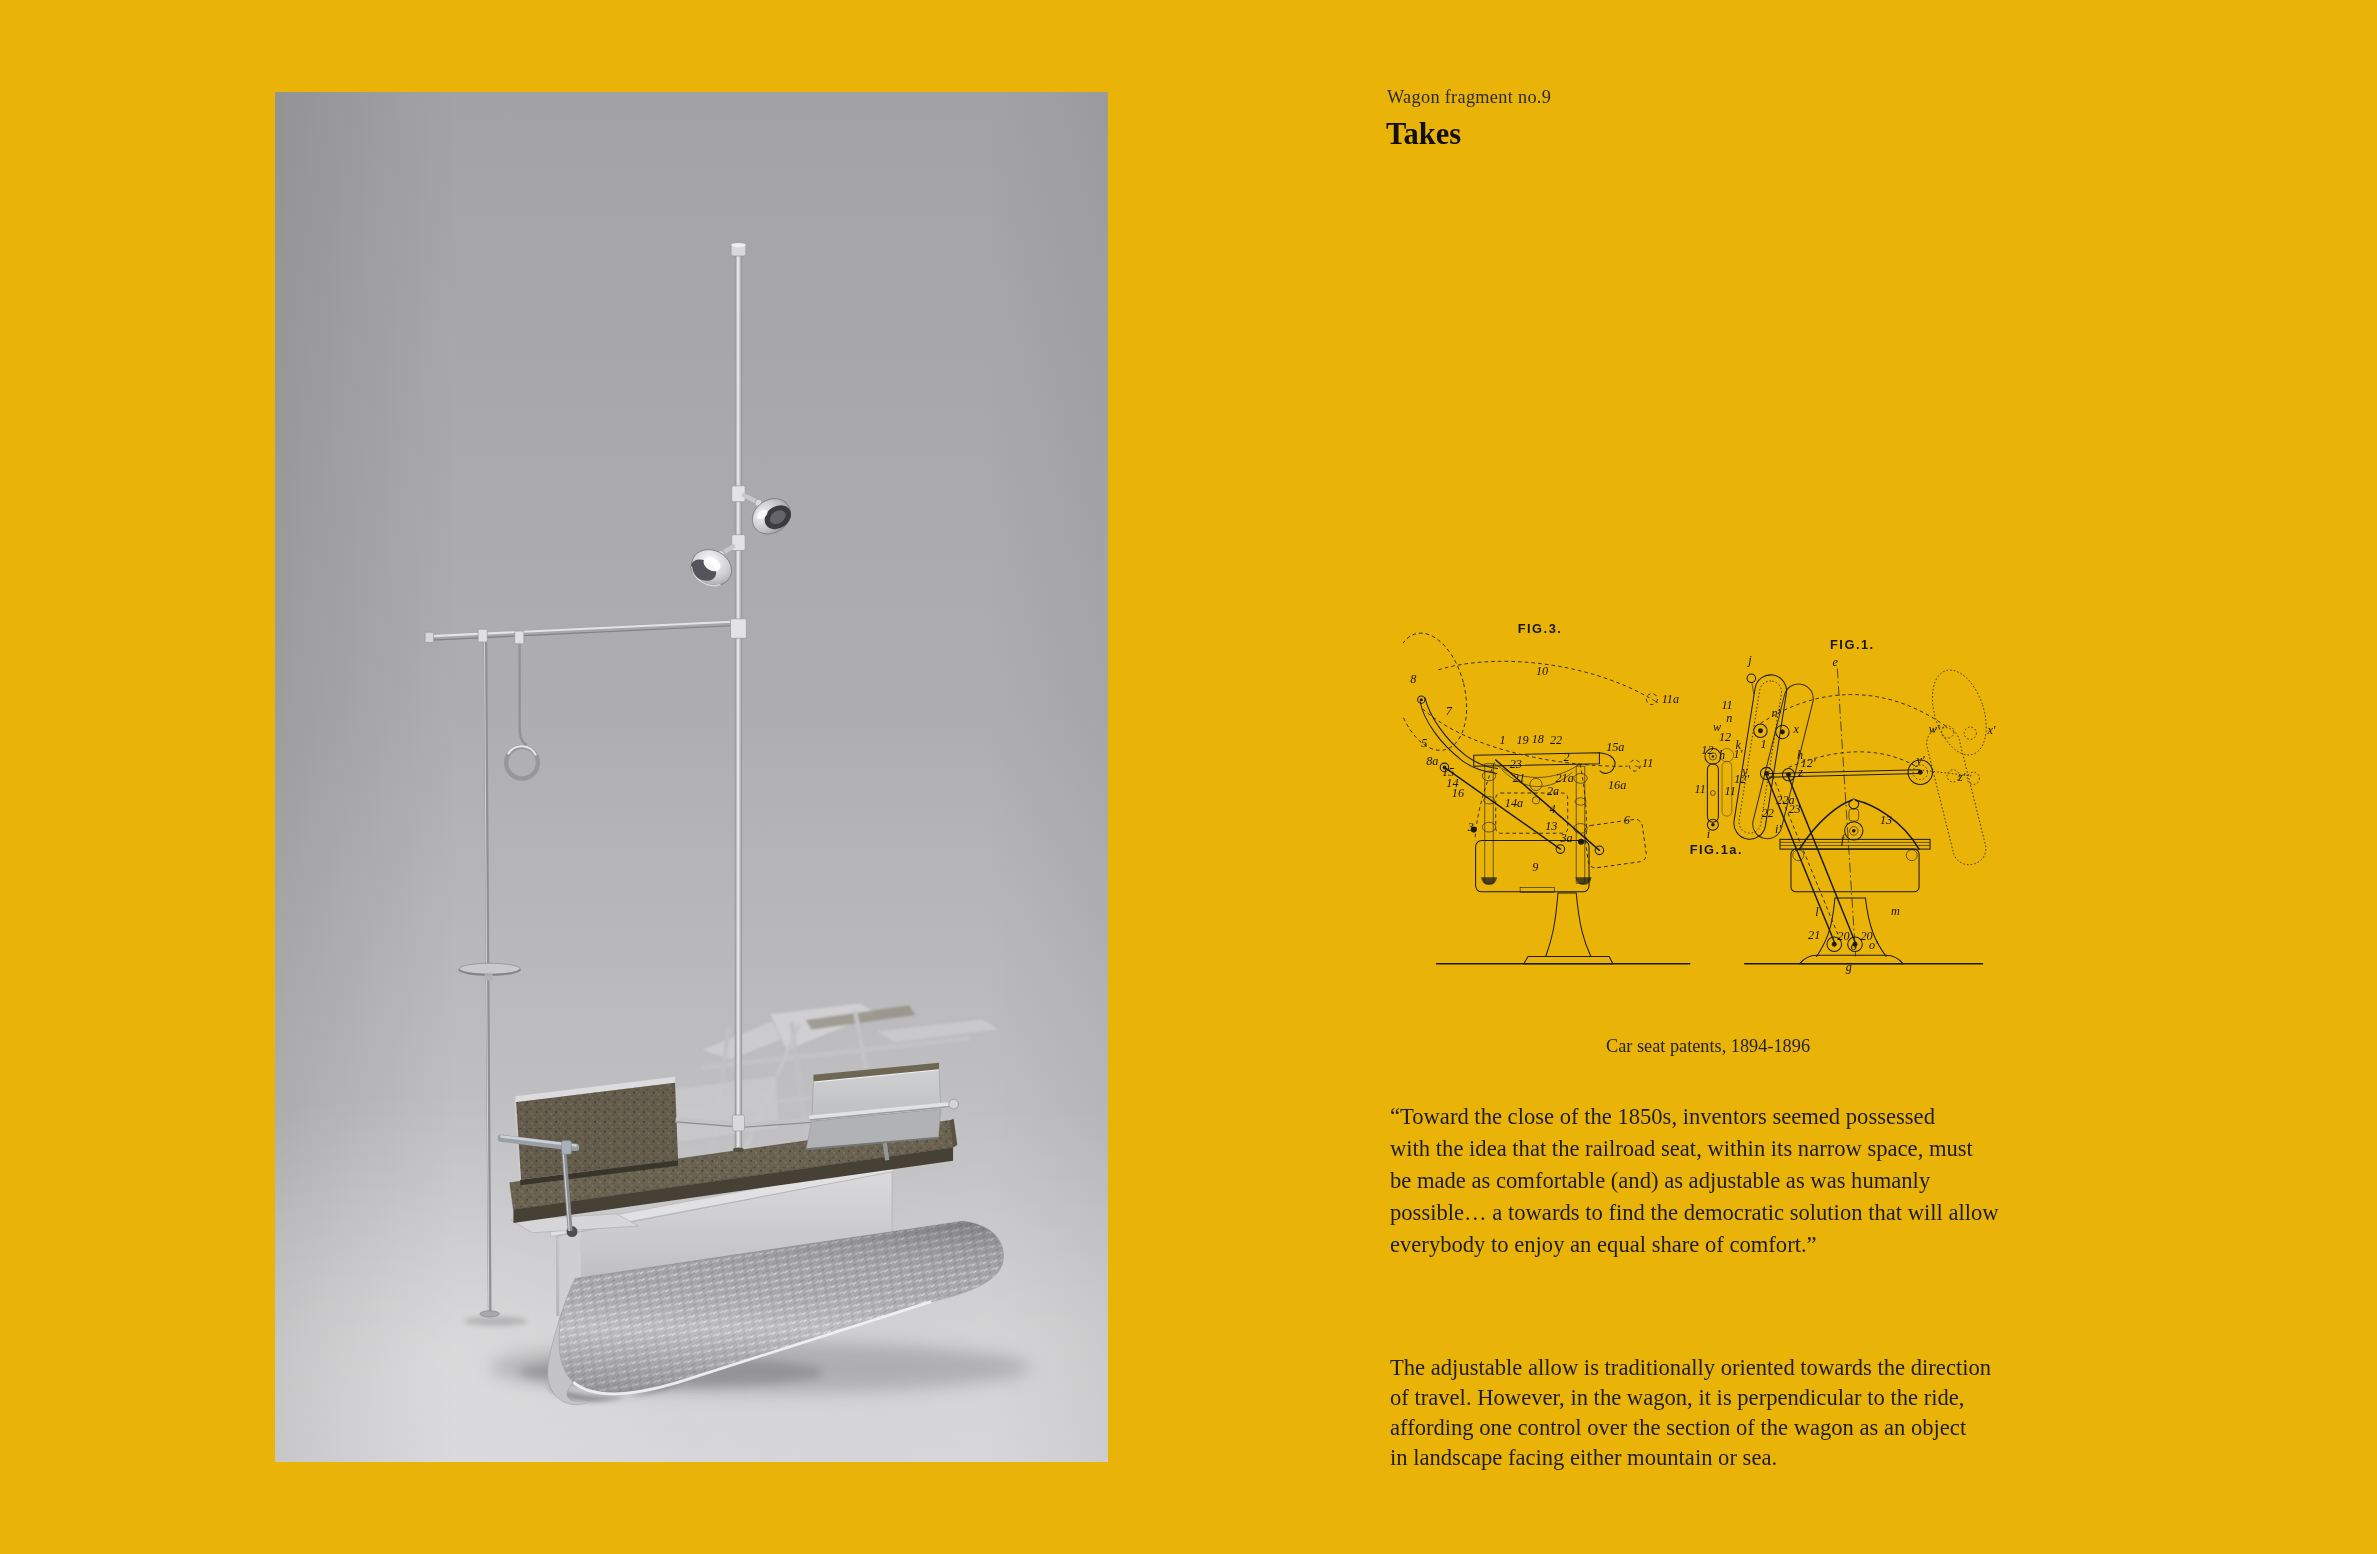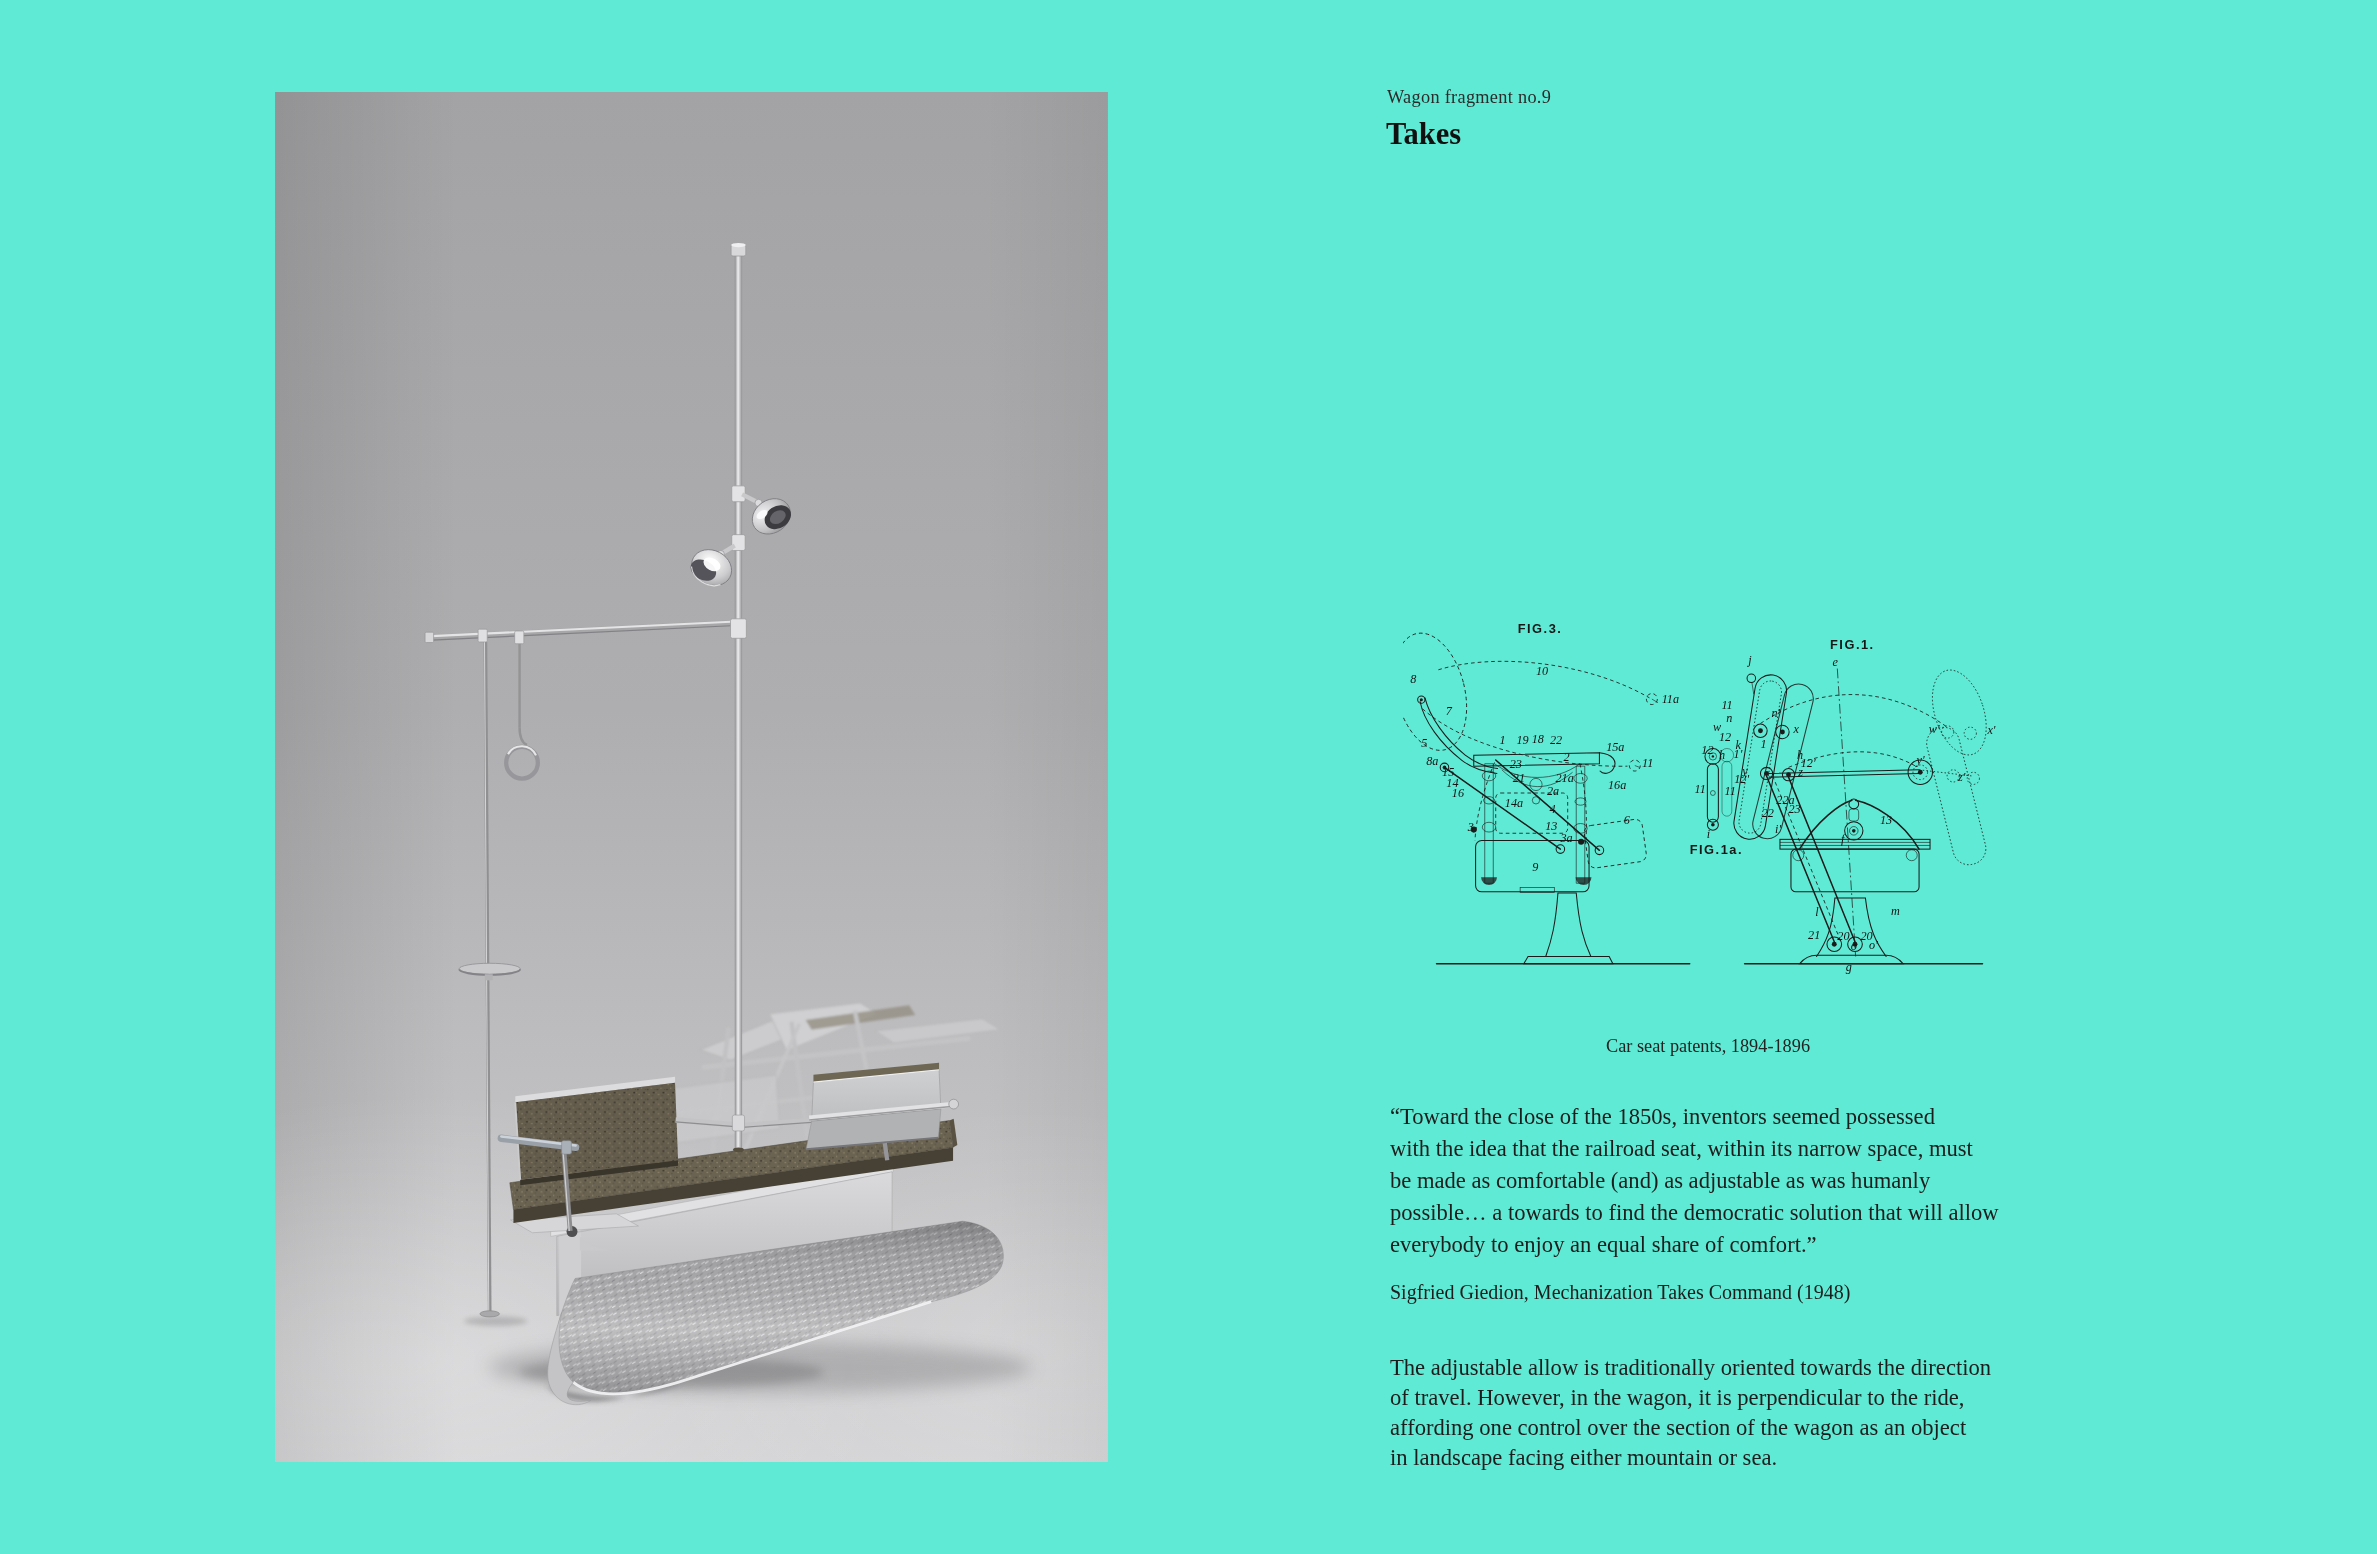--- a/index.html
+++ b/index.html
@@ -1,16 +1,16 @@
 <!DOCTYPE html>
 <html style="font-size:9.8px"><head>
 <meta charset="utf-8">
 <style>
   html,body{margin:0;padding:0;background:#ffffff;}
-  #page{position:relative;width:2377px;height:1554px;background:#5eead4;overflow:hidden;
+  #page{position:relative;width:2377px;height:1554px;background:#eab308;overflow:hidden;
         font-family:"Liberation Serif",serif;color:#1d1d1d;}
   
   #render-panel{position:absolute;left:275px;top:92px;width:833px;height:1370px;}
   #render-panel svg{display:block;width:100%;height:100%;}
   
   .eyebrow{position:absolute;left:1387px;top:86px;font-size:18.3px;line-height:23px;color:#2b2b2b;
            letter-spacing:0.3px;}
   .title{position:absolute;left:1386px;top:117px;font-size:30.5px;line-height:35px;font-weight:bold;color:#101010;}
   #patent-figure{position:absolute;left:1403px;top:610px;width:610px;height:366px;}
   #patent-figure svg{display:block;width:100%;height:100%;}
@@ -466,20 +466,19 @@
   </svg>
   </div>
 
   <div class="caption">Car seat patents, 1894-1896</div>
 
   <div class="quote">“Toward the close of the 1850s, inventors seemed possessed
 with the idea that the railroad seat, within its narrow space, must
 be made as comfortable (and) as adjustable as was humanly
 possible… a towards to find the democratic solution that will allow
 everybody to enjoy an equal share of comfort.”</div>
-  <div class="attribution">Sigfried Giedion, Mechanization Takes Command (1948)</div>
   <div class="body-par">The adjustable allow is traditionally oriented towards the direction
 of travel. However, in the wagon, it is perpendicular to the ride,
 affording one control over the section of the wagon as an object
 in landscape facing either mountain or sea.</div>
 
 </div>
 
 
 </body></html>

